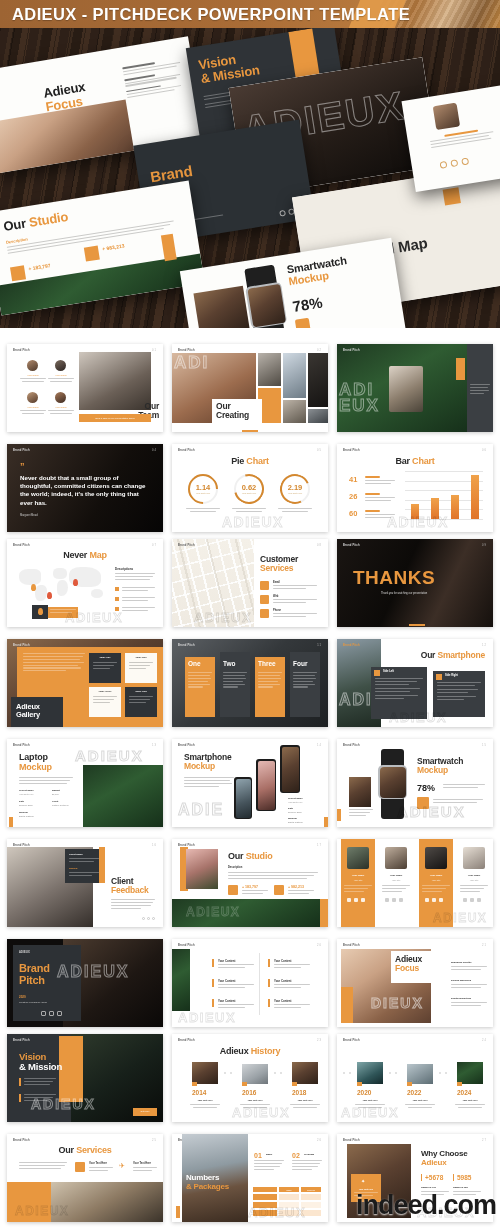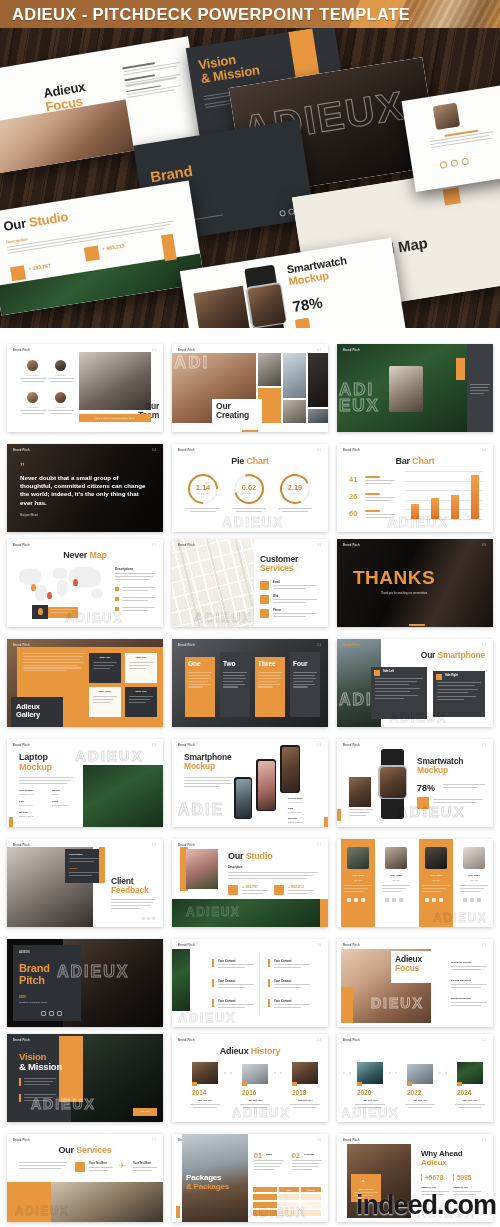--- a/index.html
+++ b/index.html
@@ -1007,21 +1007,21 @@
   <div class="chip" style="left:0;top:48px;width:44px;height:40px"></div>
   <div class="m-photo" style="left:44px;top:48px;width:112px;height:40px;background:linear-gradient(150deg,#cfc2ad 0%,#8d7a63 50%,#3b332a 100%)"></div>
   <div class="wm" style="left:8px;bottom:4px;font-size:12px">ADIEUX</div>
 </div>
 
 <div class="slide c1" style="top:802px">
   <div class="brand">Brand Pitch</div>
   <div class="pager">26</div>
   <div class="m-photo" style="left:10px;top:0;width:66px;height:88px;background:linear-gradient(170deg,#c5ccd2 0%,#8e9aa1 38%,#6b5340 62%,#3a2b20 100%)"></div>
   <div class="stitle lt" style="left:14px;top:40px;font-size:8px;line-height:1.1">
-    <span>Packages</span><br><span style="color:#e8973f">&amp; Packages</span>
+    <span>Numbers</span><br><span style="color:#e8973f">&amp; Packages</span>
   </div>
   <div class="orangebar" style="left:4px;top:72px;width:4px;height:12px"></div>
   <div class="num" style="left:82px;top:18px;font-size:7px">01</div>
   <div style="position:absolute;left:94px;top:19px;font-size:2.4px;font-weight:700;color:#333">Basic</div>
   <div style="position:absolute;left:82px;top:26px;width:30px">
         <div class="bl" style="width:100%"></div>
         <div class="bl" style="width:92%"></div>
         <div class="bl" style="width:86%"></div>
         <div class="bl" style="width:66%"></div>
       </div>
@@ -1063,21 +1063,21 @@
   <div class="pager">27</div>
   <div class="m-photo ph-rock" style="left:10px;top:10px;width:64px;height:74px"></div>
   <div class="chip" style="left:14px;top:40px;width:30px;height:28px"></div>
   <div style="position:absolute;left:24px;top:44px;font-size:5px;color:#fff">✦</div>
   <div style="position:absolute;left:16px;top:54px;width:26px;text-align:center;font-size:2.1px;color:#fff;font-weight:700">Your Text Here</div>
   <div style="position:absolute;left:17px;top:58px;width:24px">
         <div class="bl lt" style="width:100%"></div>
         <div class="bl lt" style="width:78%"></div>
       </div>
   <div class="stitle" style="left:84px;top:16px;font-size:8px;line-height:1.12">
-    <span>Why Ahead</span><br><em>Adieux</em>
+    <span>Why Choose</span><br><em>Adieux</em>
   </div>
   <div style="position:absolute;left:84px;top:40px;width:1.4px;height:7px;background:#e8973f"></div>
   <div class="num" style="left:88px;top:40px;font-size:6.5px">+5678</div>
   <div style="position:absolute;left:116px;top:40px;width:1.4px;height:7px;background:#e8973f"></div>
   <div class="num" style="left:120px;top:40px;font-size:6.5px">5985</div>
   <div style="position:absolute;left:84px;top:52px;font-size:2.3px;font-weight:700;color:#333">Numbers One</div>
   <div style="position:absolute;left:84px;top:57px;width:28px">
         <div class="bl" style="width:100%"></div>
         <div class="bl" style="width:82%"></div>
       </div>

